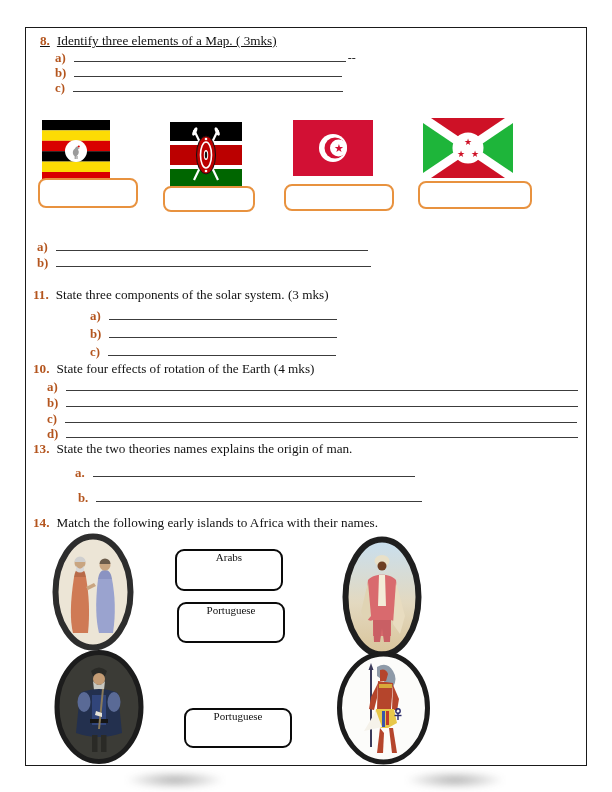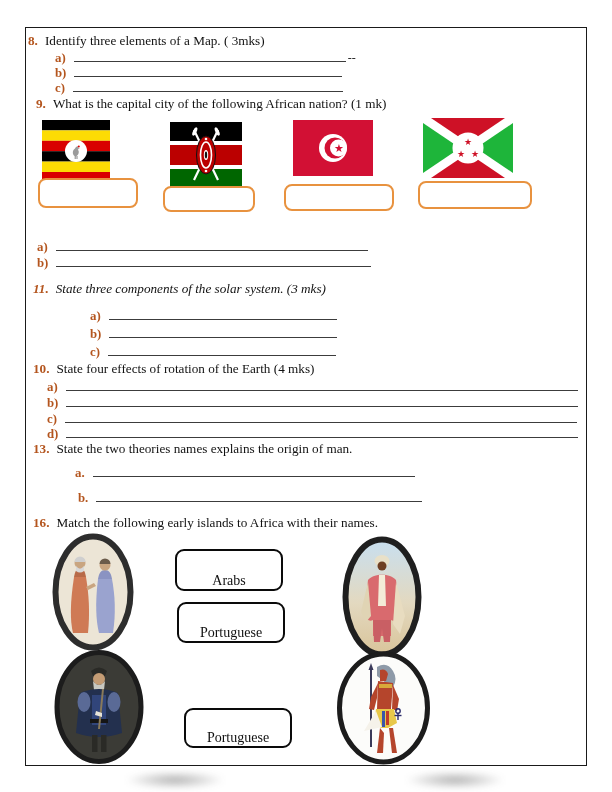--- a/index.html
+++ b/index.html
@@ -9,47 +9,44 @@
   }
   .frame{position:absolute;left:25px;top:27px;width:560px;height:737px;border:1.6px solid #1a1a1a;}
   .qrow{position:absolute;font-size:13.2px;white-space:nowrap;}
   .qnum{color:#b4551e;font-weight:bold;margin-right:7px;}
   .albl{color:#b4551e;font-weight:bold;font-size:12.8px;margin-right:8px;}
   .blank{display:inline-block;border-bottom:1.2px solid #3c3c3c;height:12px;vertical-align:baseline;}
   .suffix{font-size:12px;color:#222;margin-left:2px;}
   .flag{position:absolute;}
   .ansbox{position:absolute;border:2px solid #e8923f;border-radius:8px;background:#fff;}
   .matchbox{position:absolute;border:2.4px solid #0a0a0a;border-radius:9px;background:#fff;
-    display:flex;align-items:flex-end;justify-content:center;font-size:14px;}
+    display:flex;align-items:flex-start;justify-content:center;font-size:11px;}
   .ovalimg{position:absolute;}
   .smudge{position:absolute;width:100px;height:18px;border-radius:50%;
     background:radial-gradient(closest-side,rgba(60,60,60,.4),rgba(60,60,60,0));filter:blur(3px);}
 </style>
 </head>
 <body>
 
 <div class="sheet">
   <div class="frame"></div>
 
-  <div class="qrow" style="left:28px;top:33px;">
+  <div class="qrow" style="left:40px;top:33px;text-decoration:underline;">
     <span class="qnum">8.</span><span>Identify three elements of a Map. ( 3mks)</span>
   </div>
   <div class="qrow" style="left:55px;top:49px;">
     <span class="albl">a)</span><span class="blank" style="width:272px;"></span><span class="suffix">--</span>
   </div>
   <div class="qrow" style="left:55px;top:64px;">
     <span class="albl">b)</span><span class="blank" style="width:268px;"></span>
   </div>
   <div class="qrow" style="left:55px;top:79px;">
     <span class="albl">c)</span><span class="blank" style="width:270px;"></span>
   </div>
 
-  <div class="qrow" style="left:36px;top:96px;">
-    <span class="qnum">9.</span><span>What is the capital city of the following African nation? (1 mk)</span>
-  </div>
 
   <div class="flag" style="left:42px;top:120px;">
     <svg width="68" height="62" viewBox="0 0 68 62">
       <rect x="0" y="0" width="68" height="10.4" fill="#000"></rect>
       <rect x="0" y="10.4" width="68" height="10.4" fill="#fcdc04"></rect>
       <rect x="0" y="20.8" width="68" height="10.4" fill="#d90000"></rect>
       <rect x="0" y="31.2" width="68" height="10.4" fill="#000"></rect>
       <rect x="0" y="41.6" width="68" height="10.4" fill="#fcdc04"></rect>
       <rect x="0" y="52" width="68" height="10" fill="#d90000"></rect>
       <circle cx="34" cy="31" r="11" fill="#fff"></circle>
@@ -114,21 +111,21 @@
   <div class="ansbox" style="left:284px;top:184px;width:106px;height:23px;"></div>
   <div class="ansbox" style="left:418px;top:181px;width:110px;height:24px;"></div>
 
   <div class="qrow" style="left:37px;top:238px;">
     <span class="albl">a)</span><span class="blank" style="width:312px;"></span>
   </div>
   <div class="qrow" style="left:37px;top:254px;">
     <span class="albl">b)</span><span class="blank" style="width:315px;"></span>
   </div>
 
-  <div class="qrow" style="left:33px;top:281px;font-style:italic;">
+  <div class="qrow" style="left:33px;top:287px;">
     <span class="qnum">11.</span><span>State three components of the solar system. (3 mks)</span>
   </div>
   <div class="qrow" style="left:90px;top:307px;">
     <span class="albl">a)</span><span class="blank" style="width:228px;"></span>
   </div>
   <div class="qrow" style="left:90px;top:325px;">
     <span class="albl">b)</span><span class="blank" style="width:228px;"></span>
   </div>
   <div class="qrow" style="left:90px;top:343px;">
     <span class="albl">c)</span><span class="blank" style="width:228px;"></span>
@@ -154,21 +151,21 @@
     <span class="qnum">13.</span><span>State the two theories names explains the origin of man.</span>
   </div>
   <div class="qrow" style="left:75px;top:464px;">
     <span class="albl">a.</span><span class="blank" style="width:322px;"></span>
   </div>
   <div class="qrow" style="left:78px;top:489px;">
     <span class="albl">b.</span><span class="blank" style="width:326px;"></span>
   </div>
 
   <div class="qrow" style="left:33px;top:515px;">
-    <span class="qnum">16.</span><span>Match the following early islands to Africa with their names.</span>
+    <span class="qnum">14.</span><span>Match the following early islands to Africa with their names.</span>
   </div>
 
   <div class="ovalimg" style="left:52px;top:533px;">
     <svg width="82" height="118" viewBox="0 0 82 118">
       <ellipse cx="41" cy="59" rx="37.5" ry="55.5" fill="#ece5d6" stroke="#2d2d2d" stroke-width="6"></ellipse>
       <path d="M22 44 C18 70 18 88 21 100 L36 100 C38 80 37 62 34 44 Z" fill="#cf7a55"></path>
       <path d="M22 44 L34 44 C33 38 31 35 28 35 C25 35 23 38 22 44 Z" fill="#b86a48"></path>
       <circle cx="28" cy="30" r="5.5" fill="#c9a580"></circle>
       <path d="M22.5 29 a5.5 5.5 0 0 1 11 0 z" fill="#cfcfcf"></path>
       <path d="M24 33 q4 5 8 0 l0 5 q-4 3 -8 0 z" fill="#d8d8d8"></path>

